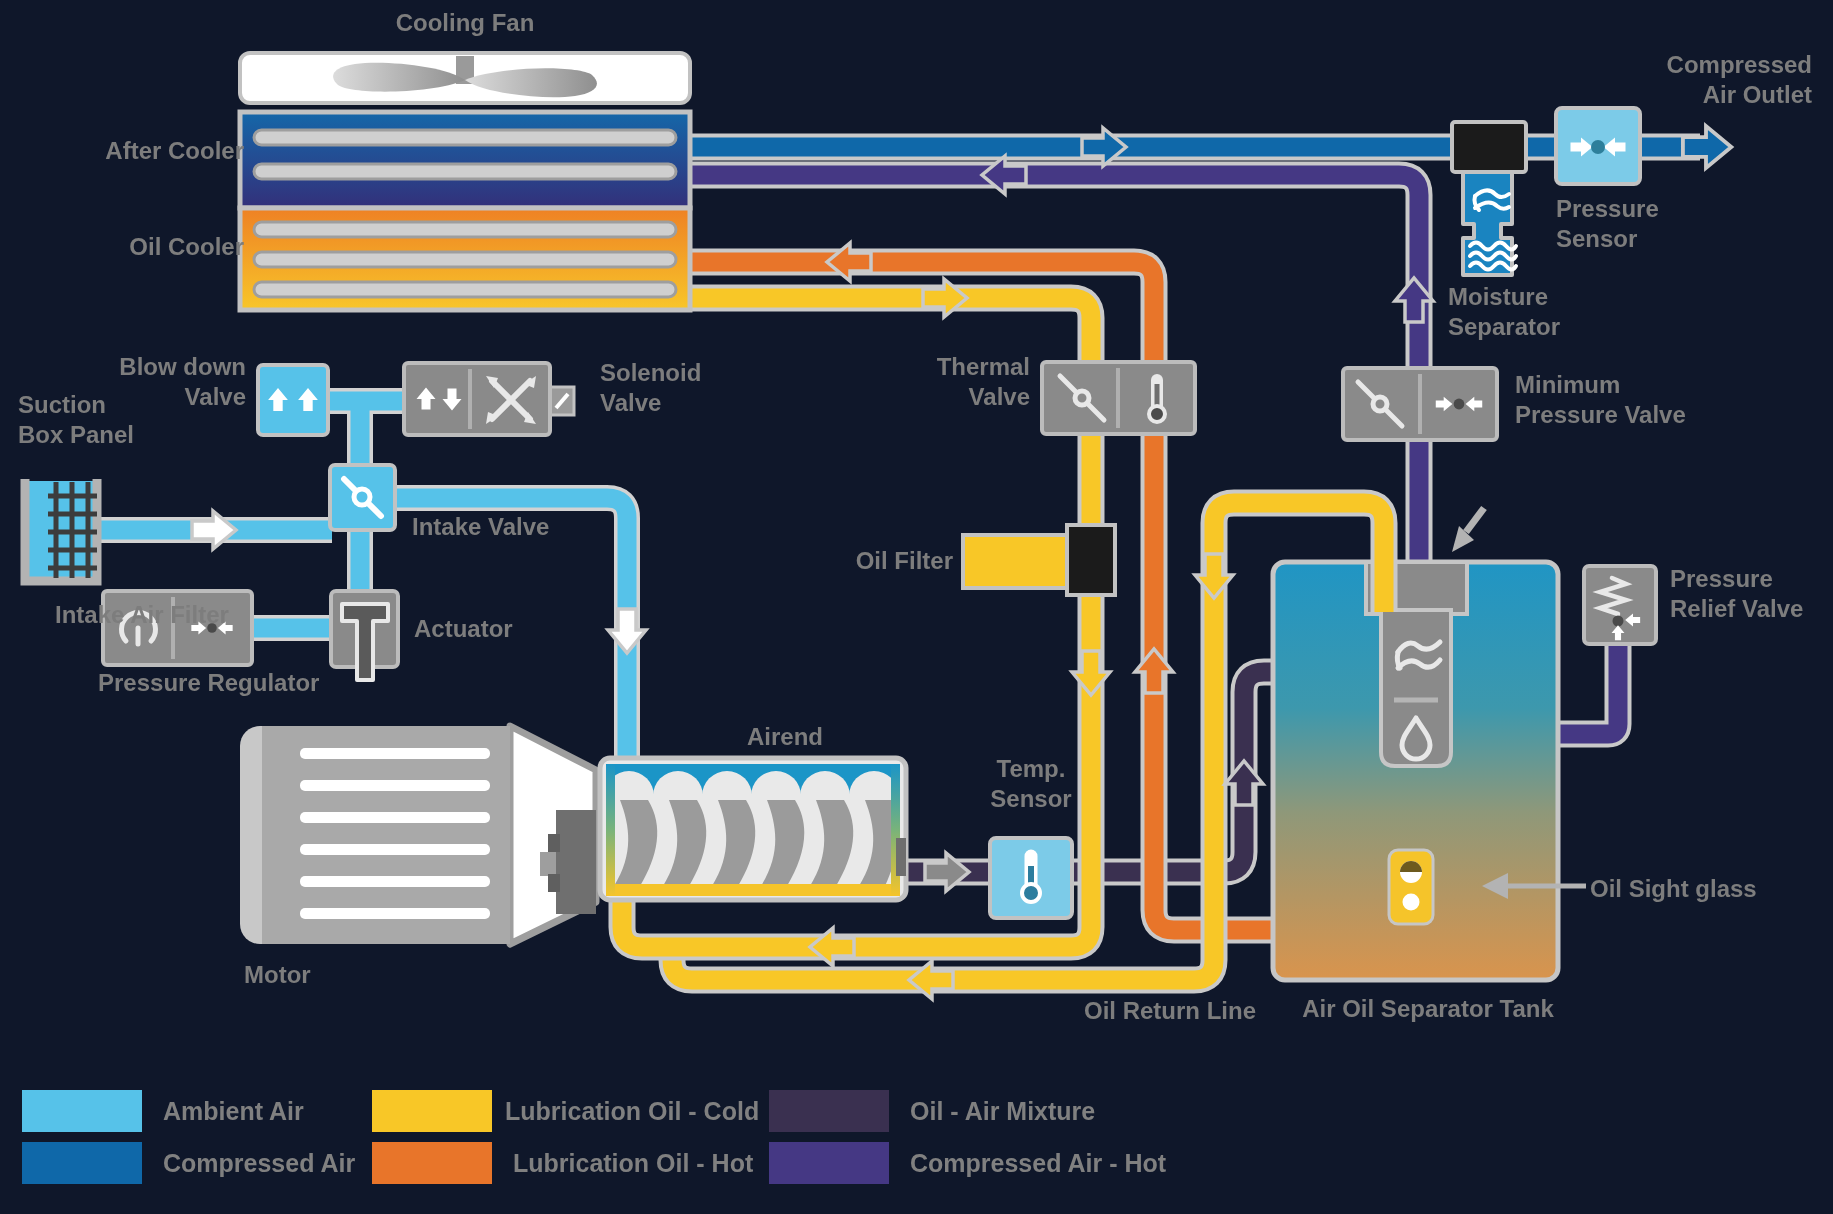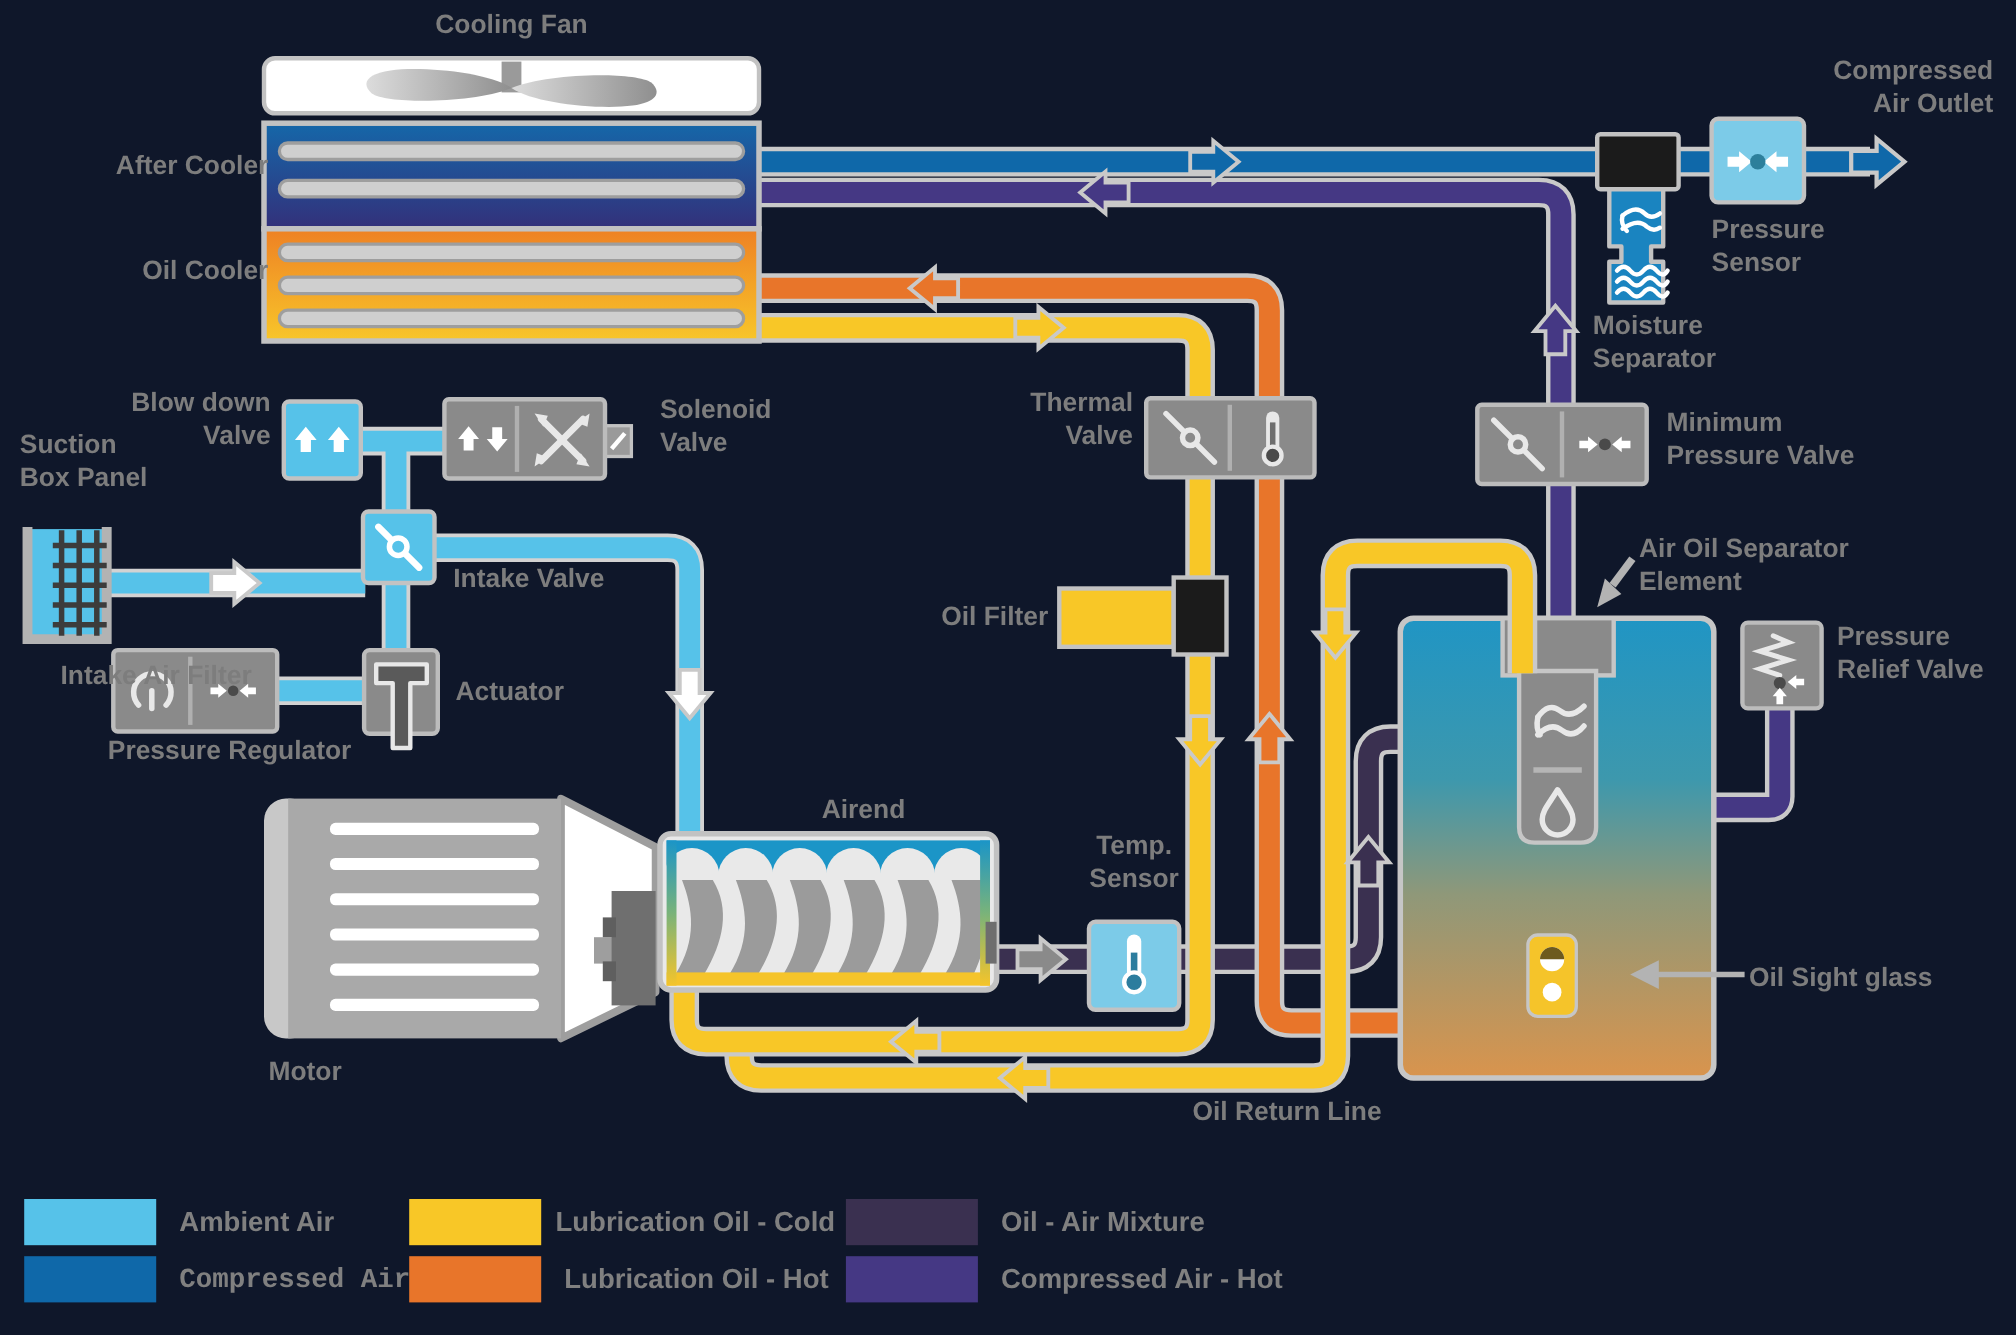--- a/index.html
+++ b/index.html
@@ -323,35 +323,34 @@
 <div class="lbl" style="left:747px;top:722px;">Airend</div>
 <div class="lbl" style="left:244px;top:960px;">Motor</div>
 <div class="lbl r" style="right:21px;top:50px;width:280px;">Compressed
 Air Outlet</div>
 <div class="lbl" style="left:1556px;top:194px;">Pressure
 Sensor</div>
 <div class="lbl" style="left:1448px;top:282px;">Moisture
 Separator</div>
 <div class="lbl" style="left:1515px;top:370px;">Minimum
 Pressure Valve</div>
-<div class="lbl" style="left:1490px;top:484px;">Air Oil Separator
-Element</div>
 <div class="lbl" style="left:1670px;top:564px;">Pressure
 Relief Valve</div>
 <div class="lbl" style="left:1590px;top:874px;">Oil Sight glass</div>
+<div class="lbl c" style="left:1278px;top:994px;width:300px;">Air Oil Separator Tank</div>
 <div class="lbl" style="left:1062px;top:996px;margin-left:22px;">Oil Return Line</div>
 
 <div>
   <div class="legend-item" style="left:22px;top:1090px;">
     <div class="swatch" style="background-color: rgb(86, 194, 233);"></div>
     <div class="leg-lbl" style="left:141px;">Ambient Air</div>
   </div>
   <div class="legend-item" style="left:22px;top:1142px;">
     <div class="swatch" style="background-color: rgb(15, 104, 169);"></div>
-    <div class="leg-lbl" style="left:141px;font-family:Liberation Mono, monospace;">Compressed Air</div>
+    <div class="leg-lbl" style="left:141px;">Compressed Air</div>
   </div>
   <div class="legend-item" style="left:372px;top:1090px;">
     <div class="swatch" style="background-color: rgb(248, 199, 39);"></div>
     <div class="leg-lbl" style="left:133px;">Lubrication Oil - Cold</div>
   </div>
   <div class="legend-item" style="left:372px;top:1142px;">
     <div class="swatch" style="background-color: rgb(232, 117, 42);"></div>
     <div class="leg-lbl" style="left:141px;">Lubrication Oil - Hot</div>
   </div>
   <div class="legend-item" style="left:769px;top:1090px;">

